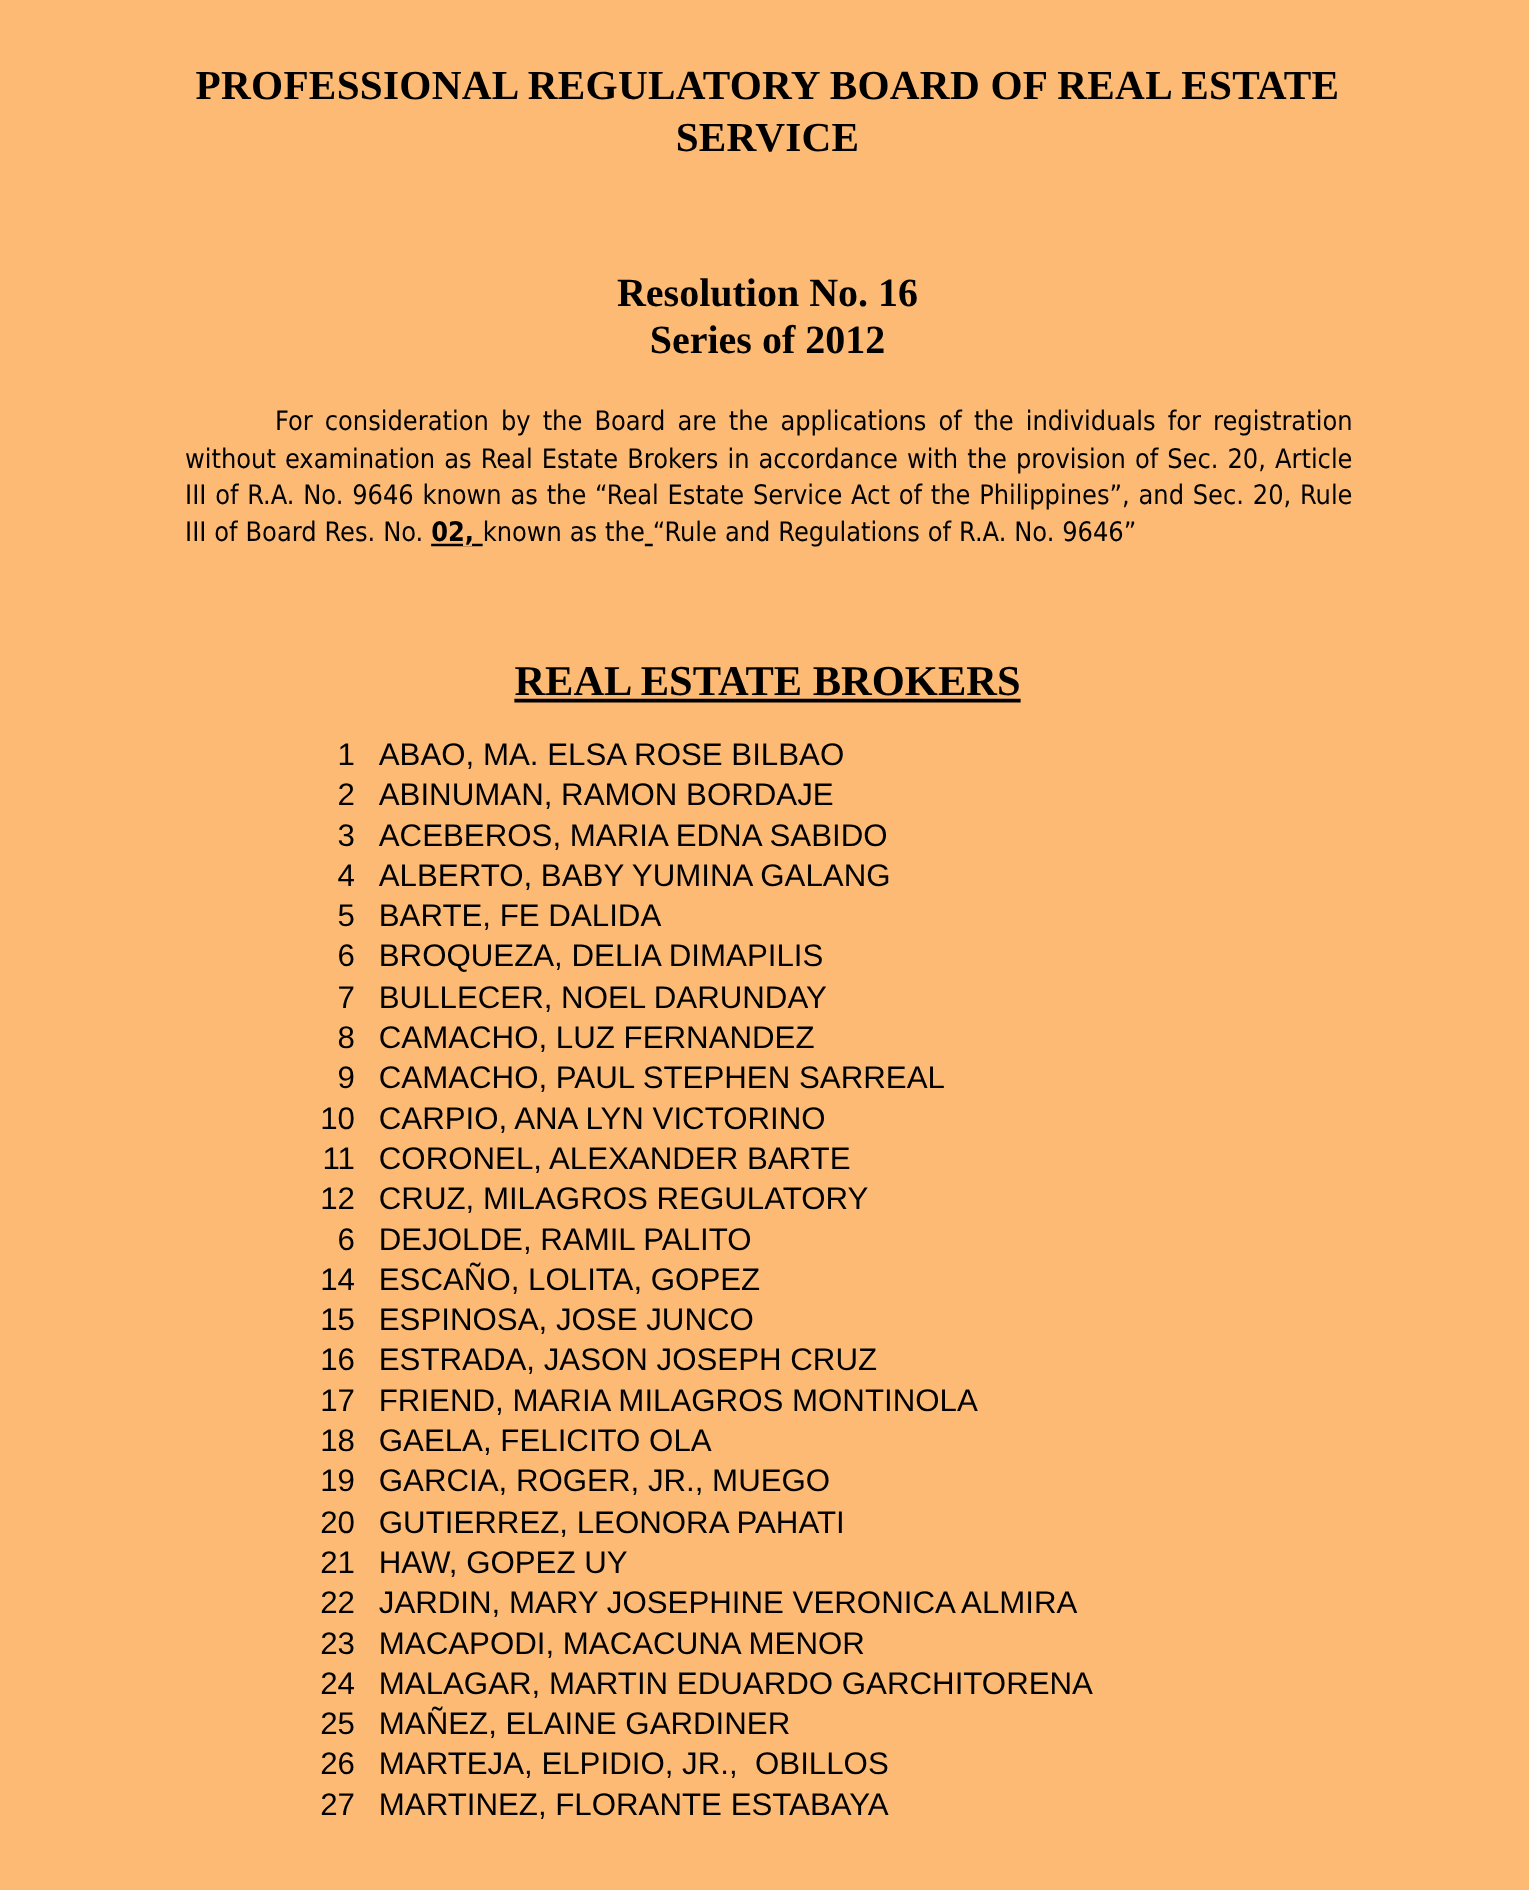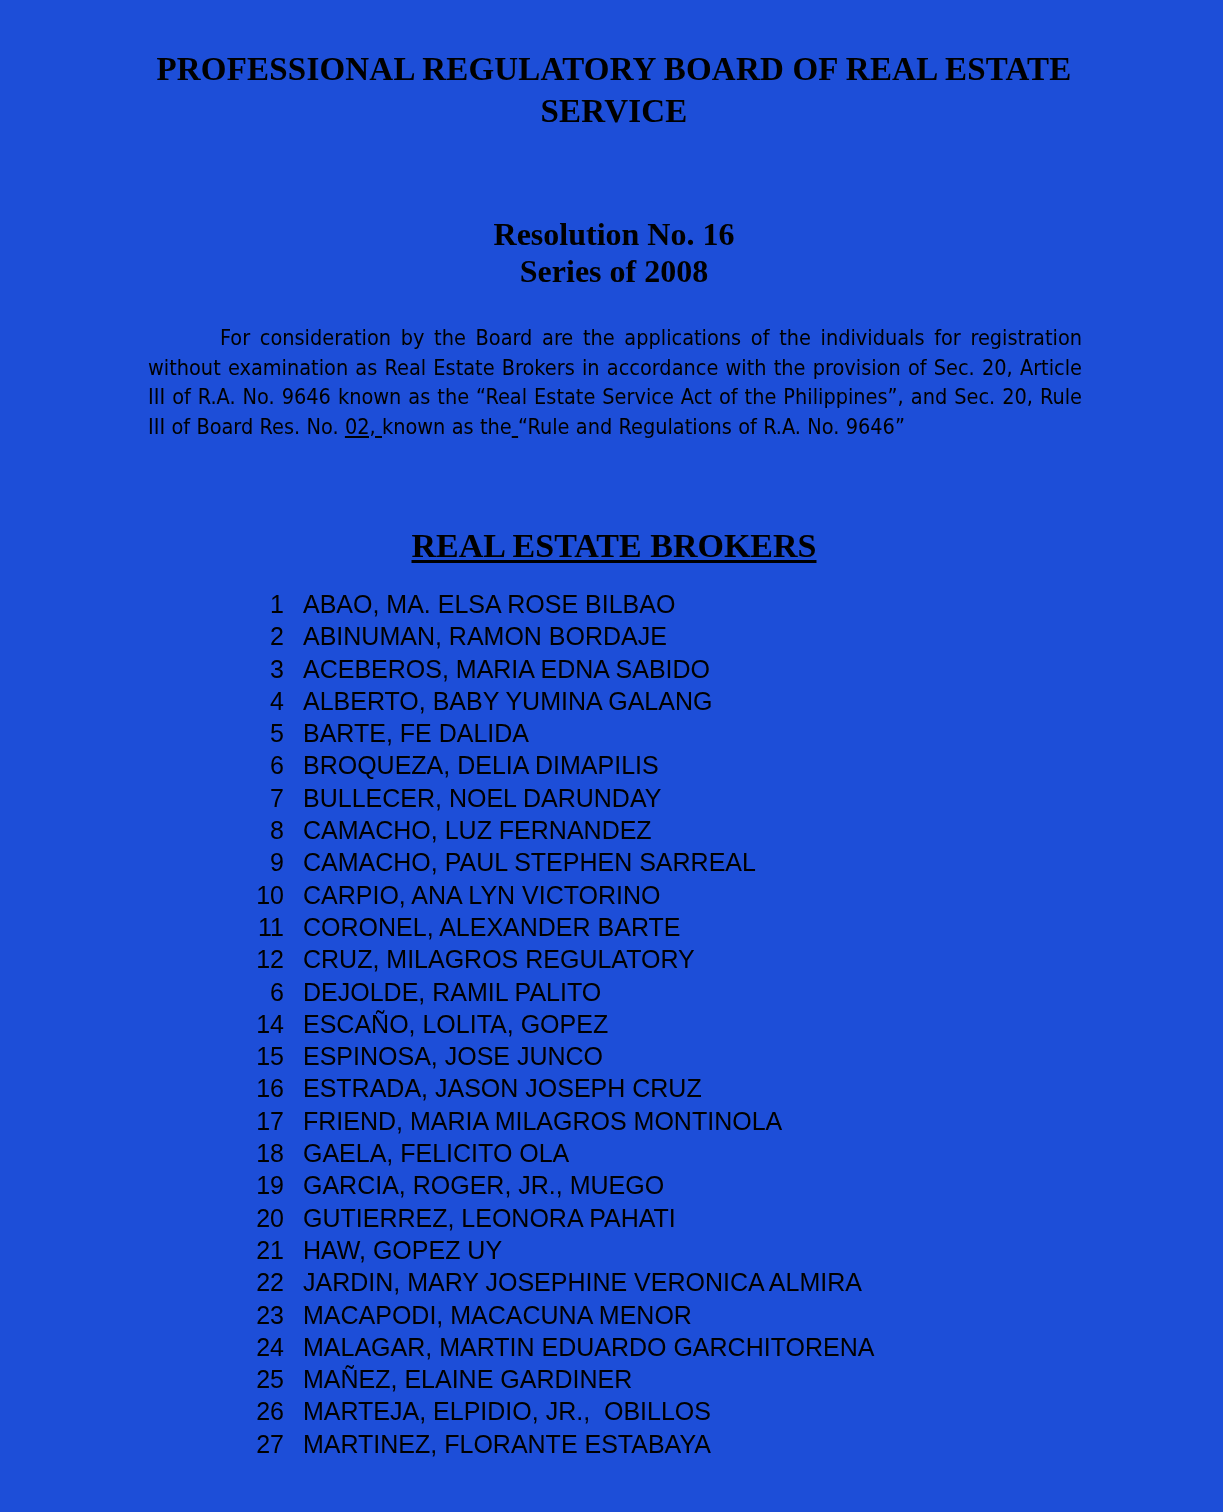--- a/index.html
+++ b/index.html
@@ -16,21 +16,21 @@
     color: #000000;
     -webkit-font-smoothing: antialiased;
   }
 
   .page {
     position: absolute;
     left: 0;
     top: 0;
     width: 1223px;
     height: 1512px;
-    background: #1d4ed8;
+    background: #fdba74;
   }
 
   
   .doc-title {
     position: absolute;
     left: 148px;
     top: 48px;
     width: 932px;
     text-align: center;
     font-family: "Liberation Serif", "DejaVu Serif", serif;
@@ -62,21 +62,21 @@
     width: 934px;
     font-family: "DejaVu Sans Condensed", "Liberation Sans Narrow", "Liberation Sans", sans-serif;
     font-stretch: condensed;
     font-size: 21.5px;
     line-height: 29.5px;
     text-align: justify;
     text-justify: inter-word;
     text-indent: 72px;
     word-spacing: 0.2px;
   }
-  .body-paragraph .u { text-decoration: underline; }
+  .body-paragraph .u { text-decoration: underline; font-weight: bold; }
   .body-paragraph .u-space {
     text-decoration: underline;
     white-space: pre;
   }
 
   
   .section-heading {
     position: absolute;
     left: 148px;
     top: 528px;
@@ -120,21 +120,21 @@
 </style>
 </head>
 <body>
 
 <div class="page">
 
   <div class="doc-title">PROFESSIONAL REGULATORY BOARD OF REAL ESTATE SERVICE</div>
 
   <div class="resolution-block">
     <div>Resolution No. 16</div>
-    <div>Series of 2008</div>
+    <div>Series of 2012</div>
   </div>
 
   <div class="body-paragraph"><span>For consideration by the Board are the applications of the individuals for registration without examination as Real Estate Brokers in accordance with the provision of Sec. 20, Article III of R.A. No. 9646 known as the “Real Estate Service Act of the Philippines”, and Sec. 20, Rule III of Board Res. No. </span><span class="u">02, </span><span>known as the</span><span class="u-space"> </span><span>“Rule and Regulations of R.A. No. 9646”</span></div>
 
   <div class="section-heading"><span>REAL ESTATE BROKERS</span></div>
 
   <div class="broker-list">
       <div class="broker-row"><span class="broker-num">1</span><span class="broker-name">ABAO, MA. ELSA ROSE BILBAO</span></div>
       <div class="broker-row"><span class="broker-num">2</span><span class="broker-name">ABINUMAN, RAMON BORDAJE</span></div>
       <div class="broker-row"><span class="broker-num">3</span><span class="broker-name">ACEBEROS, MARIA EDNA SABIDO</span></div>

